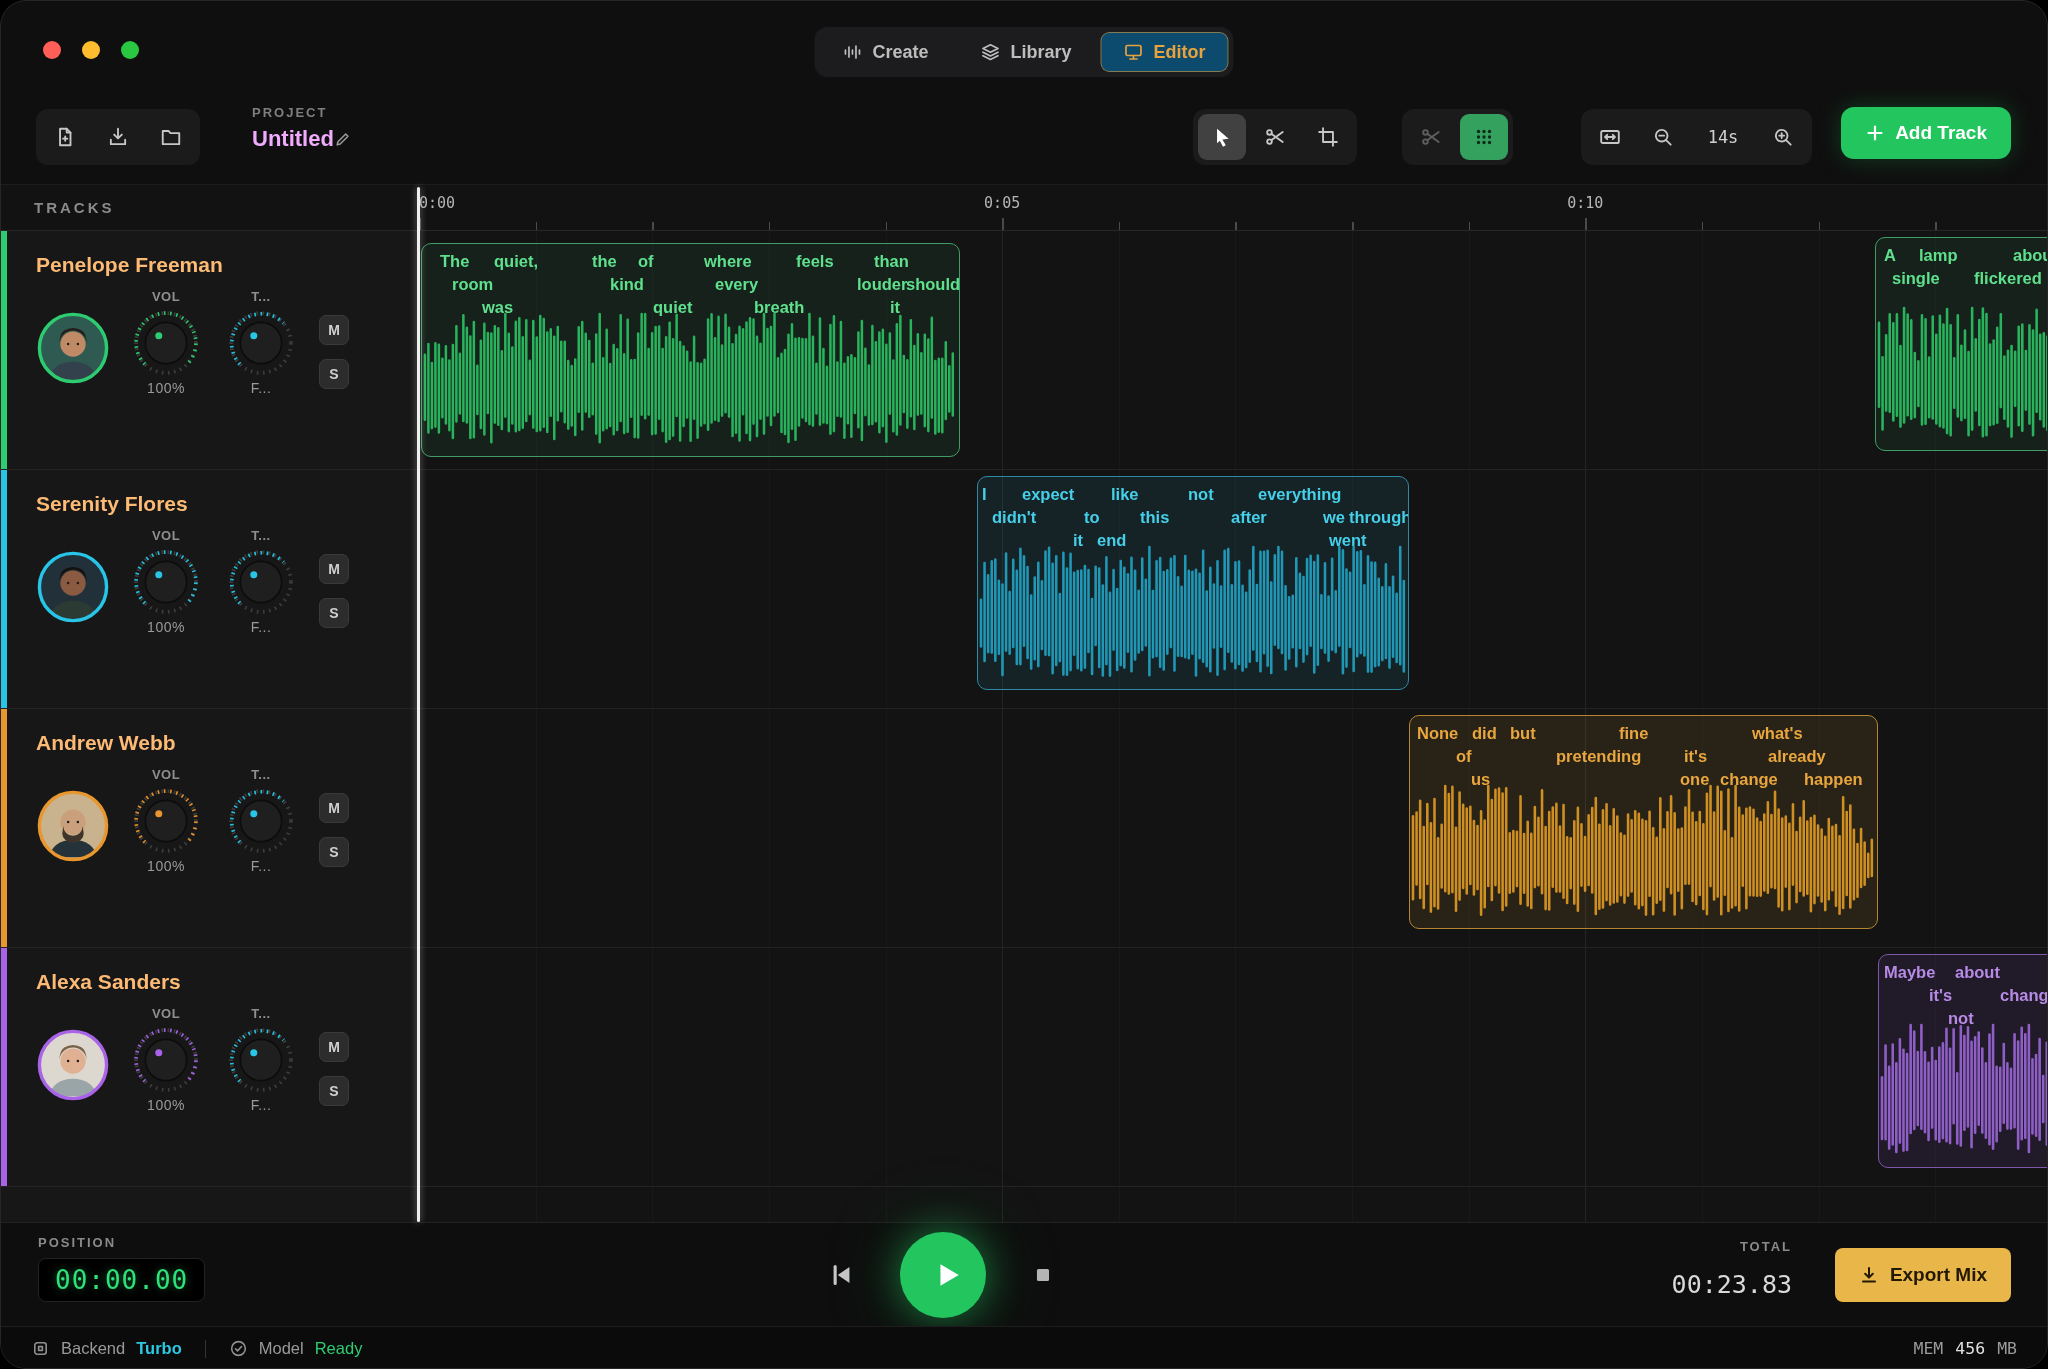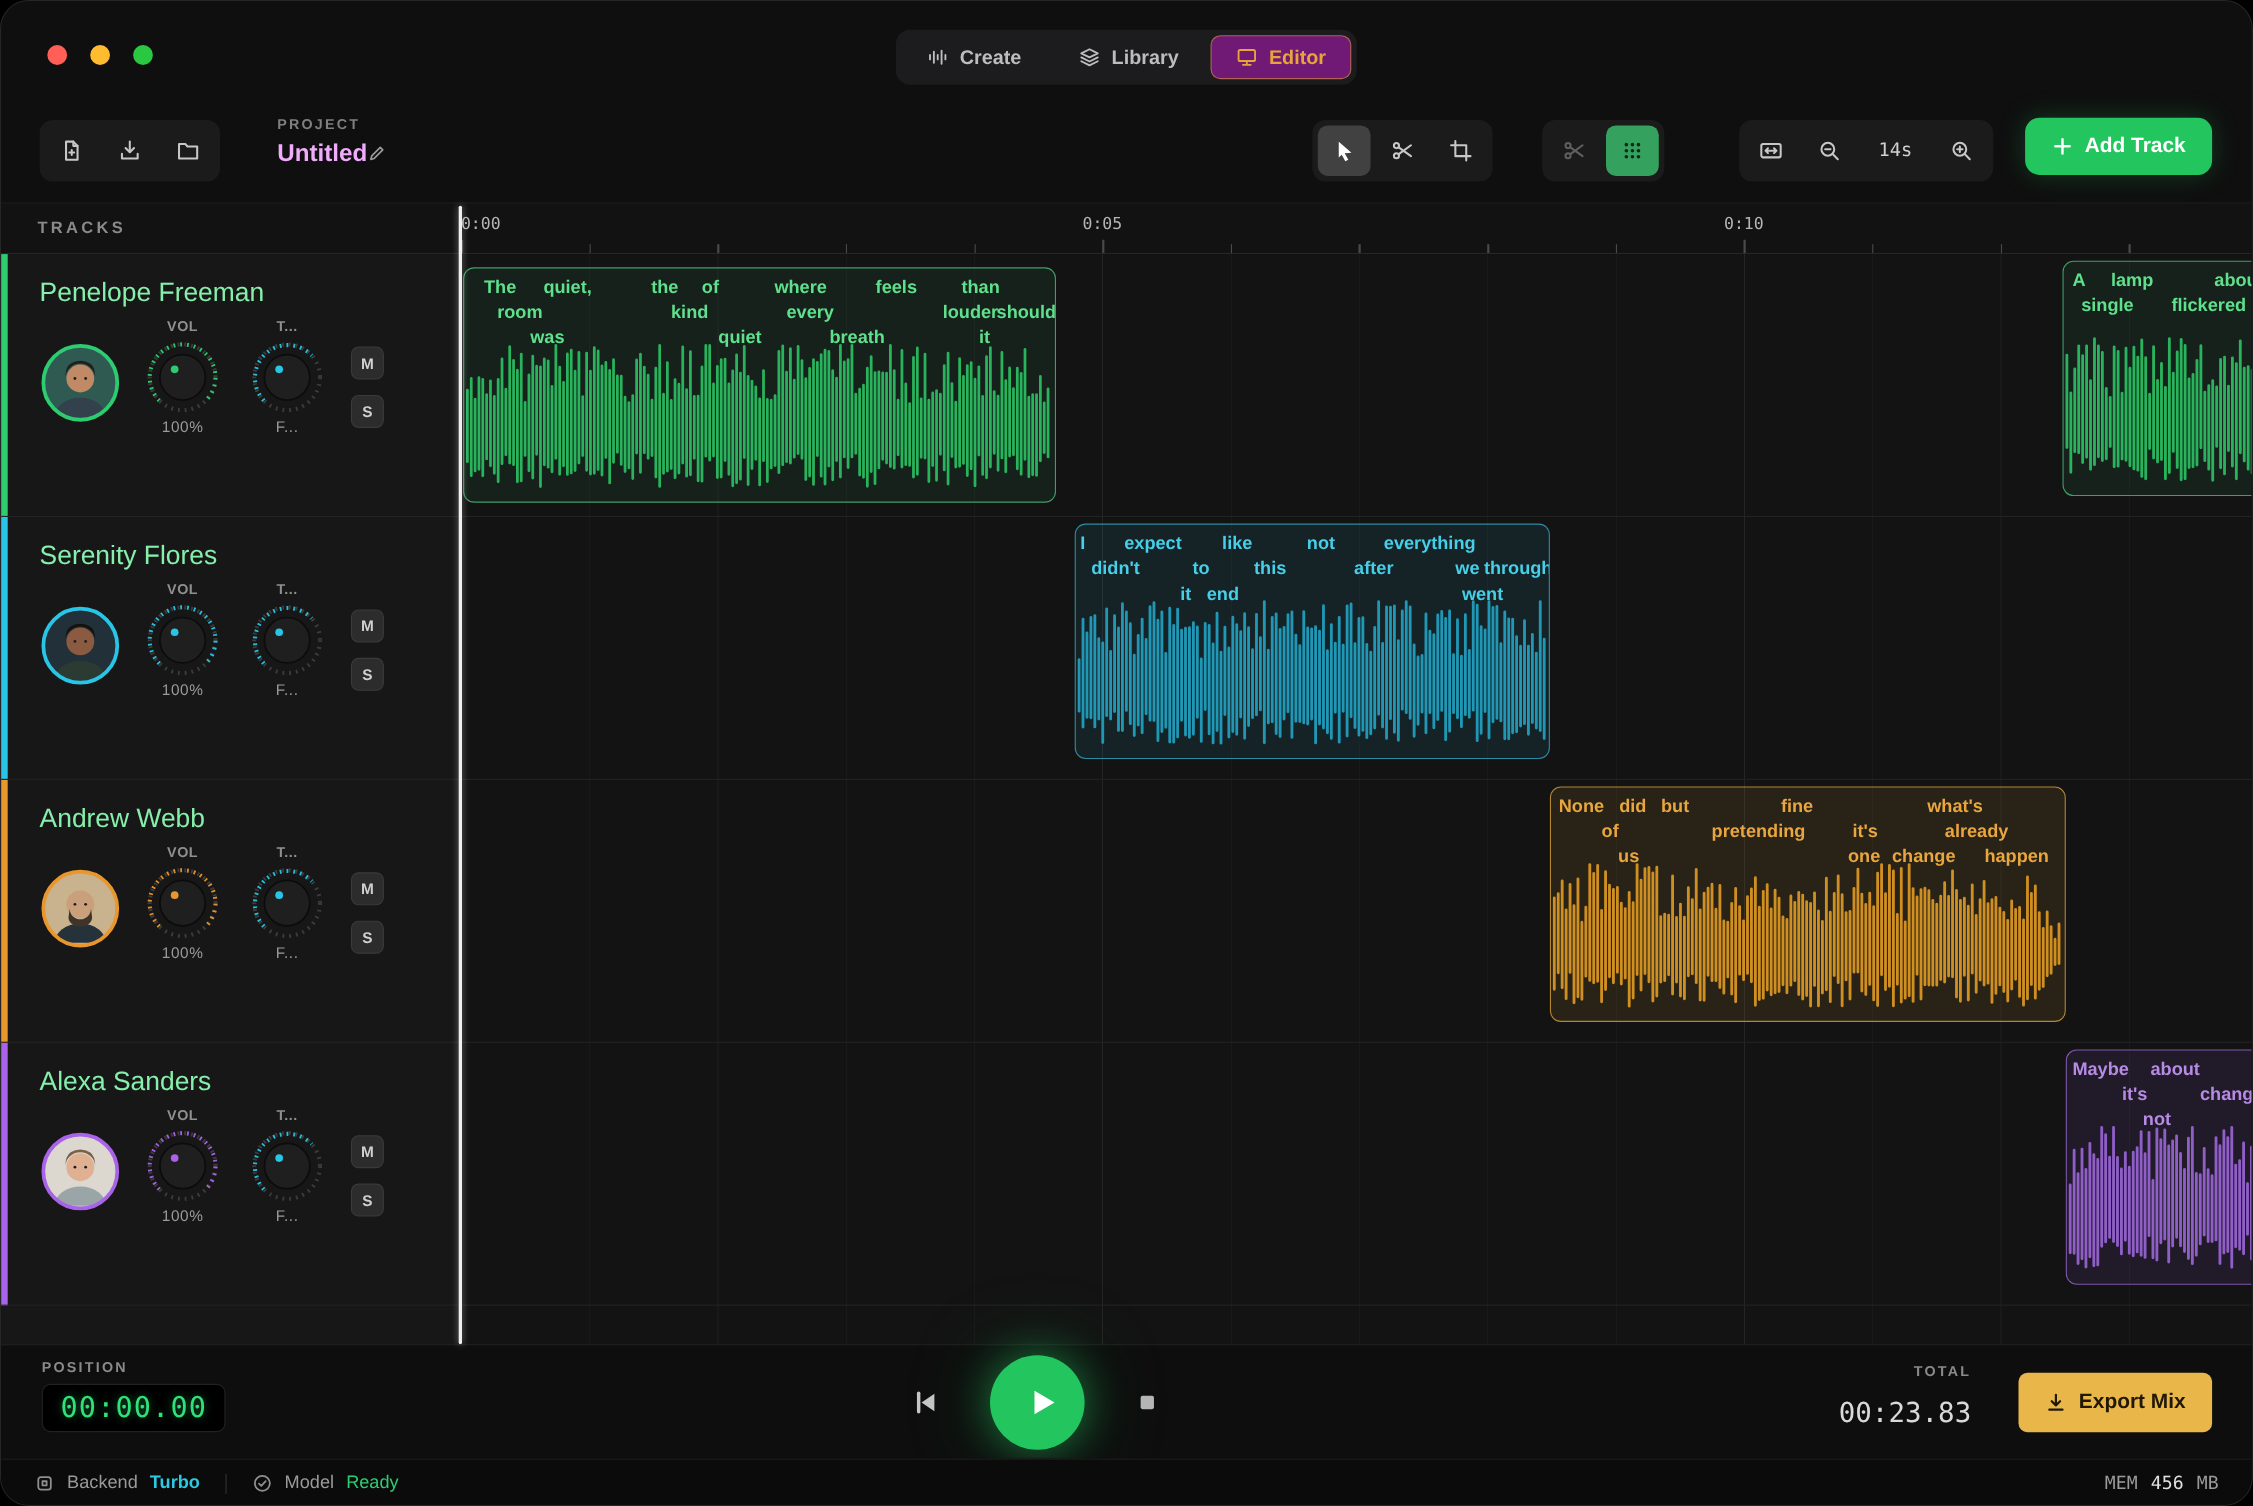--- a/index.html
+++ b/index.html
@@ -8,21 +8,21 @@
   .mono{font-family:"DejaVu Sans Mono",monospace;}
   .app{position:absolute;inset:0;background:#0f0f0f;border-radius:26px;border:1px solid #262626;overflow:hidden;}
 
   
   .titlebar{position:absolute;top:0;left:0;right:0;height:100px;}
   .lights{position:absolute;left:42px;top:40px;display:flex;gap:21px;}
   .light{width:18px;height:18px;border-radius:50%;display:block;}
   .light.red{background:#ff5f57;} .light.yellow{background:#febc2e;} .light.green{background:#29c840;}
   .nav-tabs{position:absolute;left:50%;top:26px;transform:translateX(-50%);display:flex;gap:6px;background:#1c1c1e;border-radius:13px;padding:5px;justify-content:space-between;}
   .nav-tab{display:flex;align-items:center;gap:10px;padding:0 22px;height:40px;border:1px solid transparent;border-radius:9px;background:transparent;color:#bdbdbd;font-size:18px;font-weight:600;font-family:inherit;cursor:pointer;}
-  .nav-tab.active{background:#701a75;color:#e8a33d;border-color:rgba(232,163,61,.55);}
+  .nav-tab.active{background:#0c4a6e;color:#e8a33d;border-color:rgba(232,163,61,.55);}
   .nav-tab .icon svg{width:20px;height:20px;}
 
   
   .toolbar{position:absolute;top:108px;left:0;right:0;height:56px;}
   .tgroup{position:absolute;top:0;display:flex;gap:5px;background:#1b1b1b;border-radius:12px;padding:5px;}
   .tbtn{width:48px;height:46px;display:flex;align-items:center;justify-content:center;border:none;border-radius:9px;background:transparent;color:#c7c7c7;cursor:pointer;}
   .tbtn svg{width:22px;height:22px;}
   .tbtn.active{background:#414141;color:#fff;}
   .tbtn.dim{color:#5f5f5f;}
   .tbtn.active-green{background:#35a15f;color:#0b2a17;}
@@ -52,21 +52,21 @@
   .row-sep{position:absolute;left:0;right:0;height:1px;background:#232323;}
   .lanes{position:absolute;left:418px;right:0;top:0;bottom:0;overflow:hidden;
     background-image:
       repeating-linear-gradient(to right, rgba(255,255,255,0.05) 0 1px, transparent 1px 583.15px),
       repeating-linear-gradient(to right, rgba(255,255,255,0.028) 0 1px, transparent 1px 116.63px);}
   .playhead{position:absolute;left:416px;top:186px;height:1035px;width:2.5px;background:#efefef;border-radius:2px;box-shadow:0 0 7px rgba(255,255,255,.45);z-index:30;}
 
   
   .track-row{position:relative;height:239px;}
   .strip{position:absolute;left:0;top:0;bottom:0;width:6px;}
-  .tname{position:absolute;left:35px;top:22px;font-size:24px;font-weight:400;color:#86efac;}
+  .tname{position:absolute;left:35px;top:22px;font-size:21px;font-weight:700;color:#fdba74;}
   .avatar{position:absolute;left:35px;top:80px;width:74px;height:74px;border-radius:50%;cursor:pointer;}
   .avatar svg{width:74px;height:74px;display:block;}
   .kcol{position:absolute;top:58px;width:66px;text-align:center;}
   .kcol.vol{left:132px;} .kcol.tone{left:227px;}
   .klab{font-size:13px;color:#8f8f8f;font-weight:700;letter-spacing:.5px;}
   .klab.b{margin-top:4px;color:#9a9a9a;font-weight:400;font-size:14px;}
   .knob{width:66px;height:66px;margin-top:6px;cursor:pointer;}
   .knob svg{width:66px;height:66px;display:block;}
   .ms{position:absolute;left:318px;top:84px;display:flex;flex-direction:column;gap:14px;}
   .ms-btn{width:30px;height:30px;border-radius:7px;background:#2c2c2c;border:1px solid #3a3a3a;color:#d0d0d0;font-size:14px;font-weight:700;font-family:inherit;cursor:pointer;}

